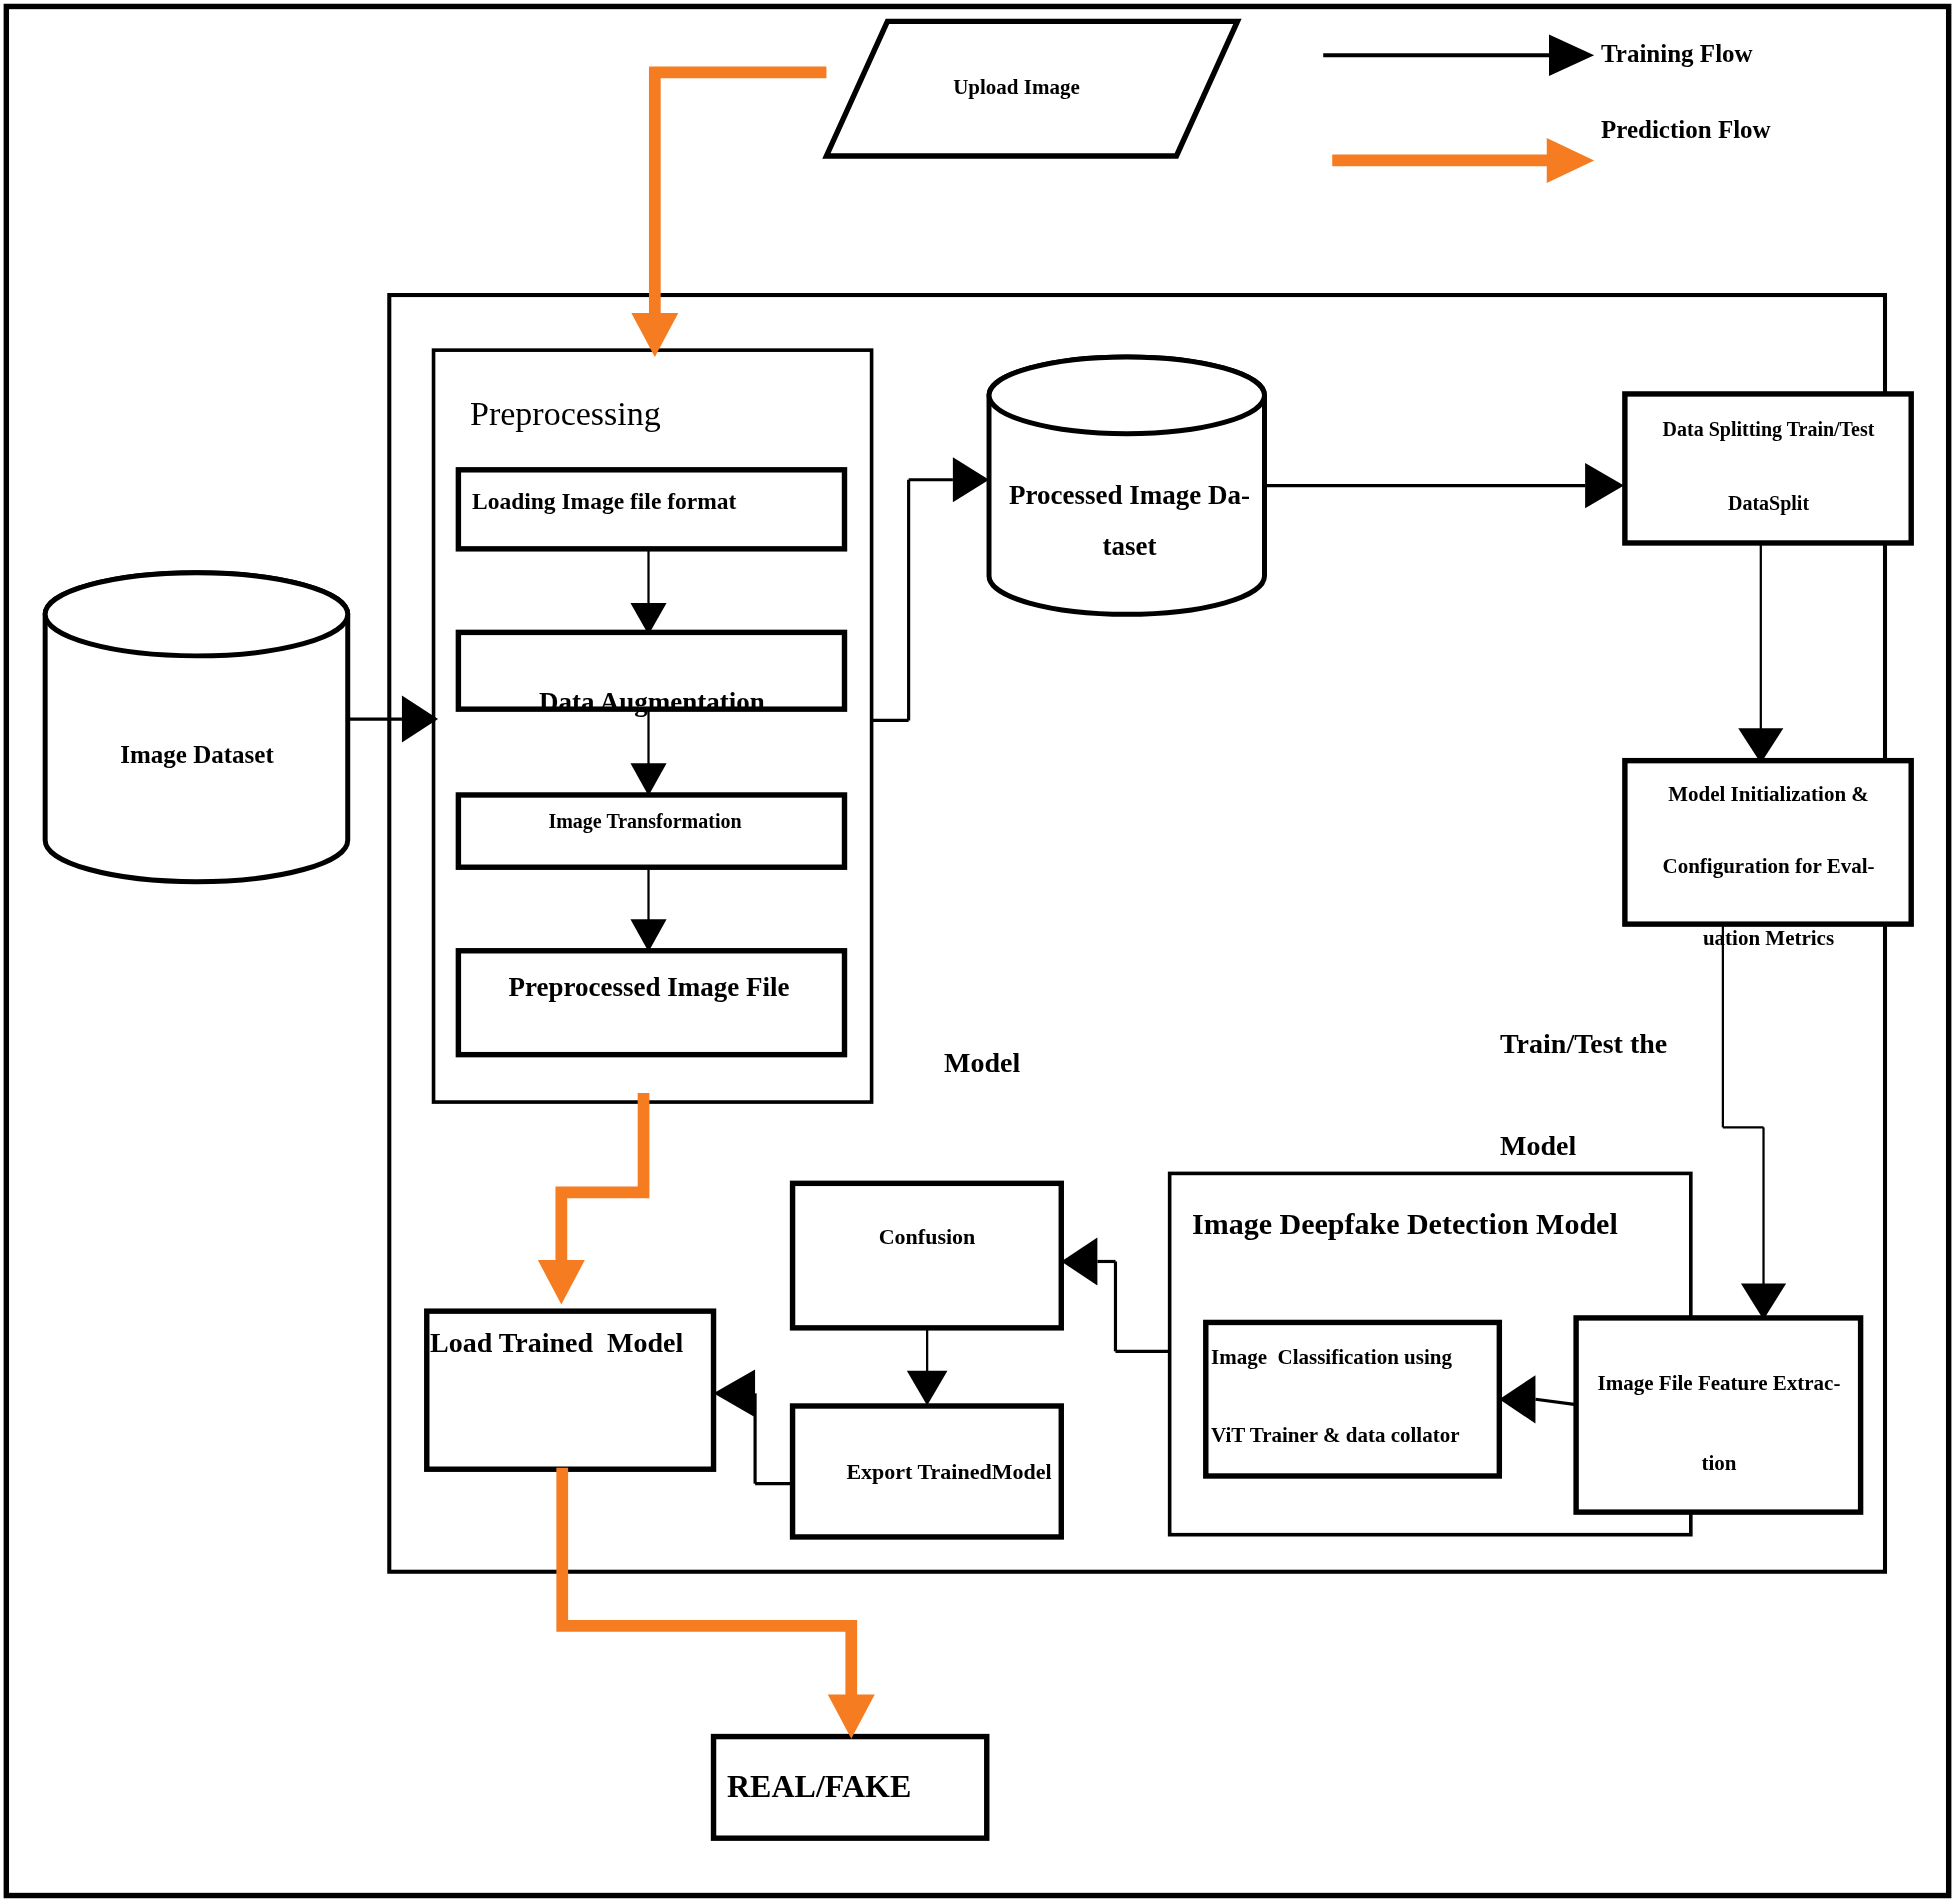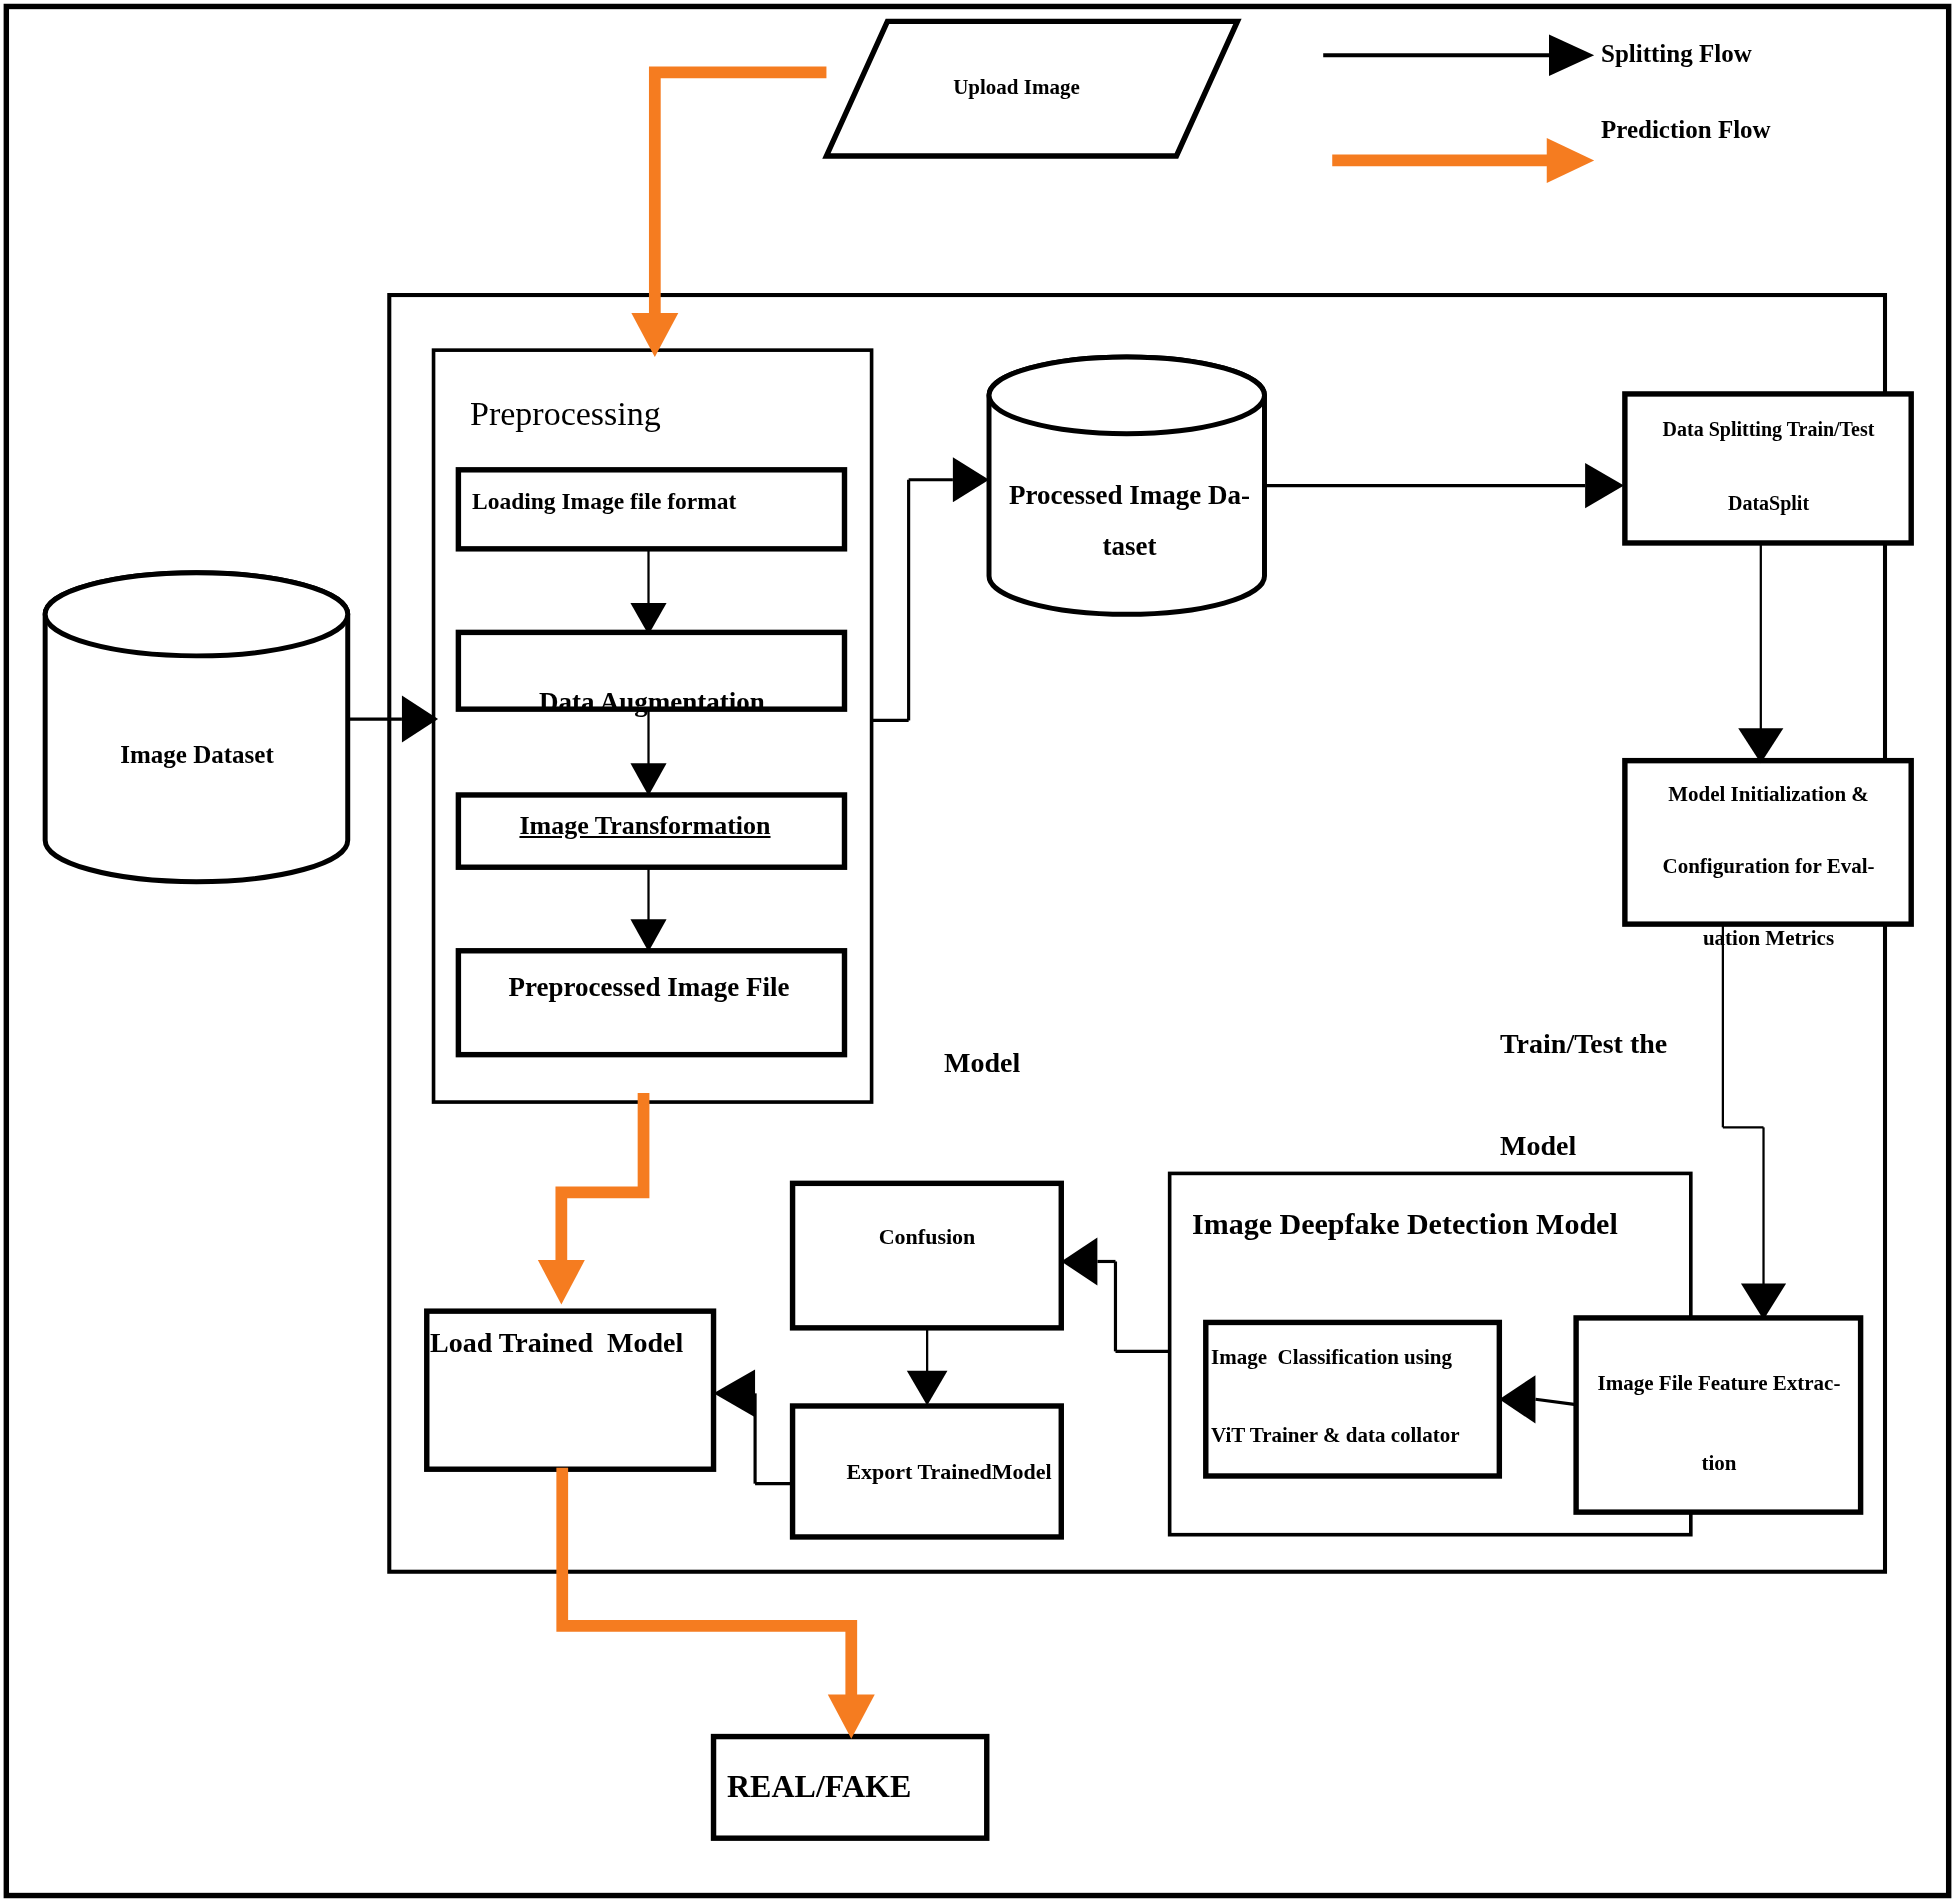--- a/index.html
+++ b/index.html
@@ -155,31 +155,31 @@
       <polygon class="ahead-o" points="1191,2790 1295,2790 1243,2888"></polygon>
     </g>
 
     <g>
       <polyline class="conn-orange" points="1245,3250 1245,3600 1885,3600 1885,3760"></polyline>
       <polygon class="ahead-o" points="1833,3752 1937,3752 1885,3850"></polygon>
     </g>
 
   </svg>
 
-  <div class="node-label bold" style="left:1601px;top:35px;width:298px;font-size:25px;text-align:left;">Splitting Flow</div>
+  <div class="node-label bold" style="left:1601px;top:35px;width:298px;font-size:25px;text-align:left;">Training Flow</div>
   <div class="node-label bold" style="left:1601px;top:111px;width:325px;font-size:25px;text-align:left;">Prediction Flow</div>
 
   <div class="node-label bold" style="left:872px;top:59px;width:289px;font-size:21px;margin-top:12px;">Upload Image</div>
 
   <div class="node-label bold" style="left:59px;top:736px;width:276px;font-size:25px;">Image Dataset</div>
 
   <div class="node-label" style="left:470px;top:388px;width:325px;font-size:34px;text-align:left;">Preprocessing</div>
   <div class="node-label bold" style="left:472px;top:483px;width:361px;font-size:23.5px;text-align:left;">Loading Image file format</div>
   <div class="node-label bold" style="left:461px;top:646px;width:382px;font-size:27px;margin-top:36px;">Data Augmentation</div>
-  <div class="node-label bold" style="left:454px;top:806px;width:382px;font-size:26px;text-decoration:underline;">Image Transformation</div>
+  <div class="node-label bold" style="left:454px;top:806px;width:382px;font-size:20px;">Image Transformation</div>
   <div class="node-label bold" style="left:458px;top:967px;width:382px;font-size:27px;">Preprocessed Image File</div>
 
   <div class="node-label bold" style="left:1003px;top:470px;width:253px;font-size:27px;line-height:1.9;">Processed Image Da-
 taset</div>
 
   <div class="node-label bold" style="left:1633px;top:411px;width:271px;font-size:20px;line-height:1.85;">Data Splitting Train/Test
 
 DataSplit</div>
 
   <div class="node-label bold" style="left:1630px;top:776px;width:277px;font-size:21px;line-height:1.72;">Model Initialization &amp;

